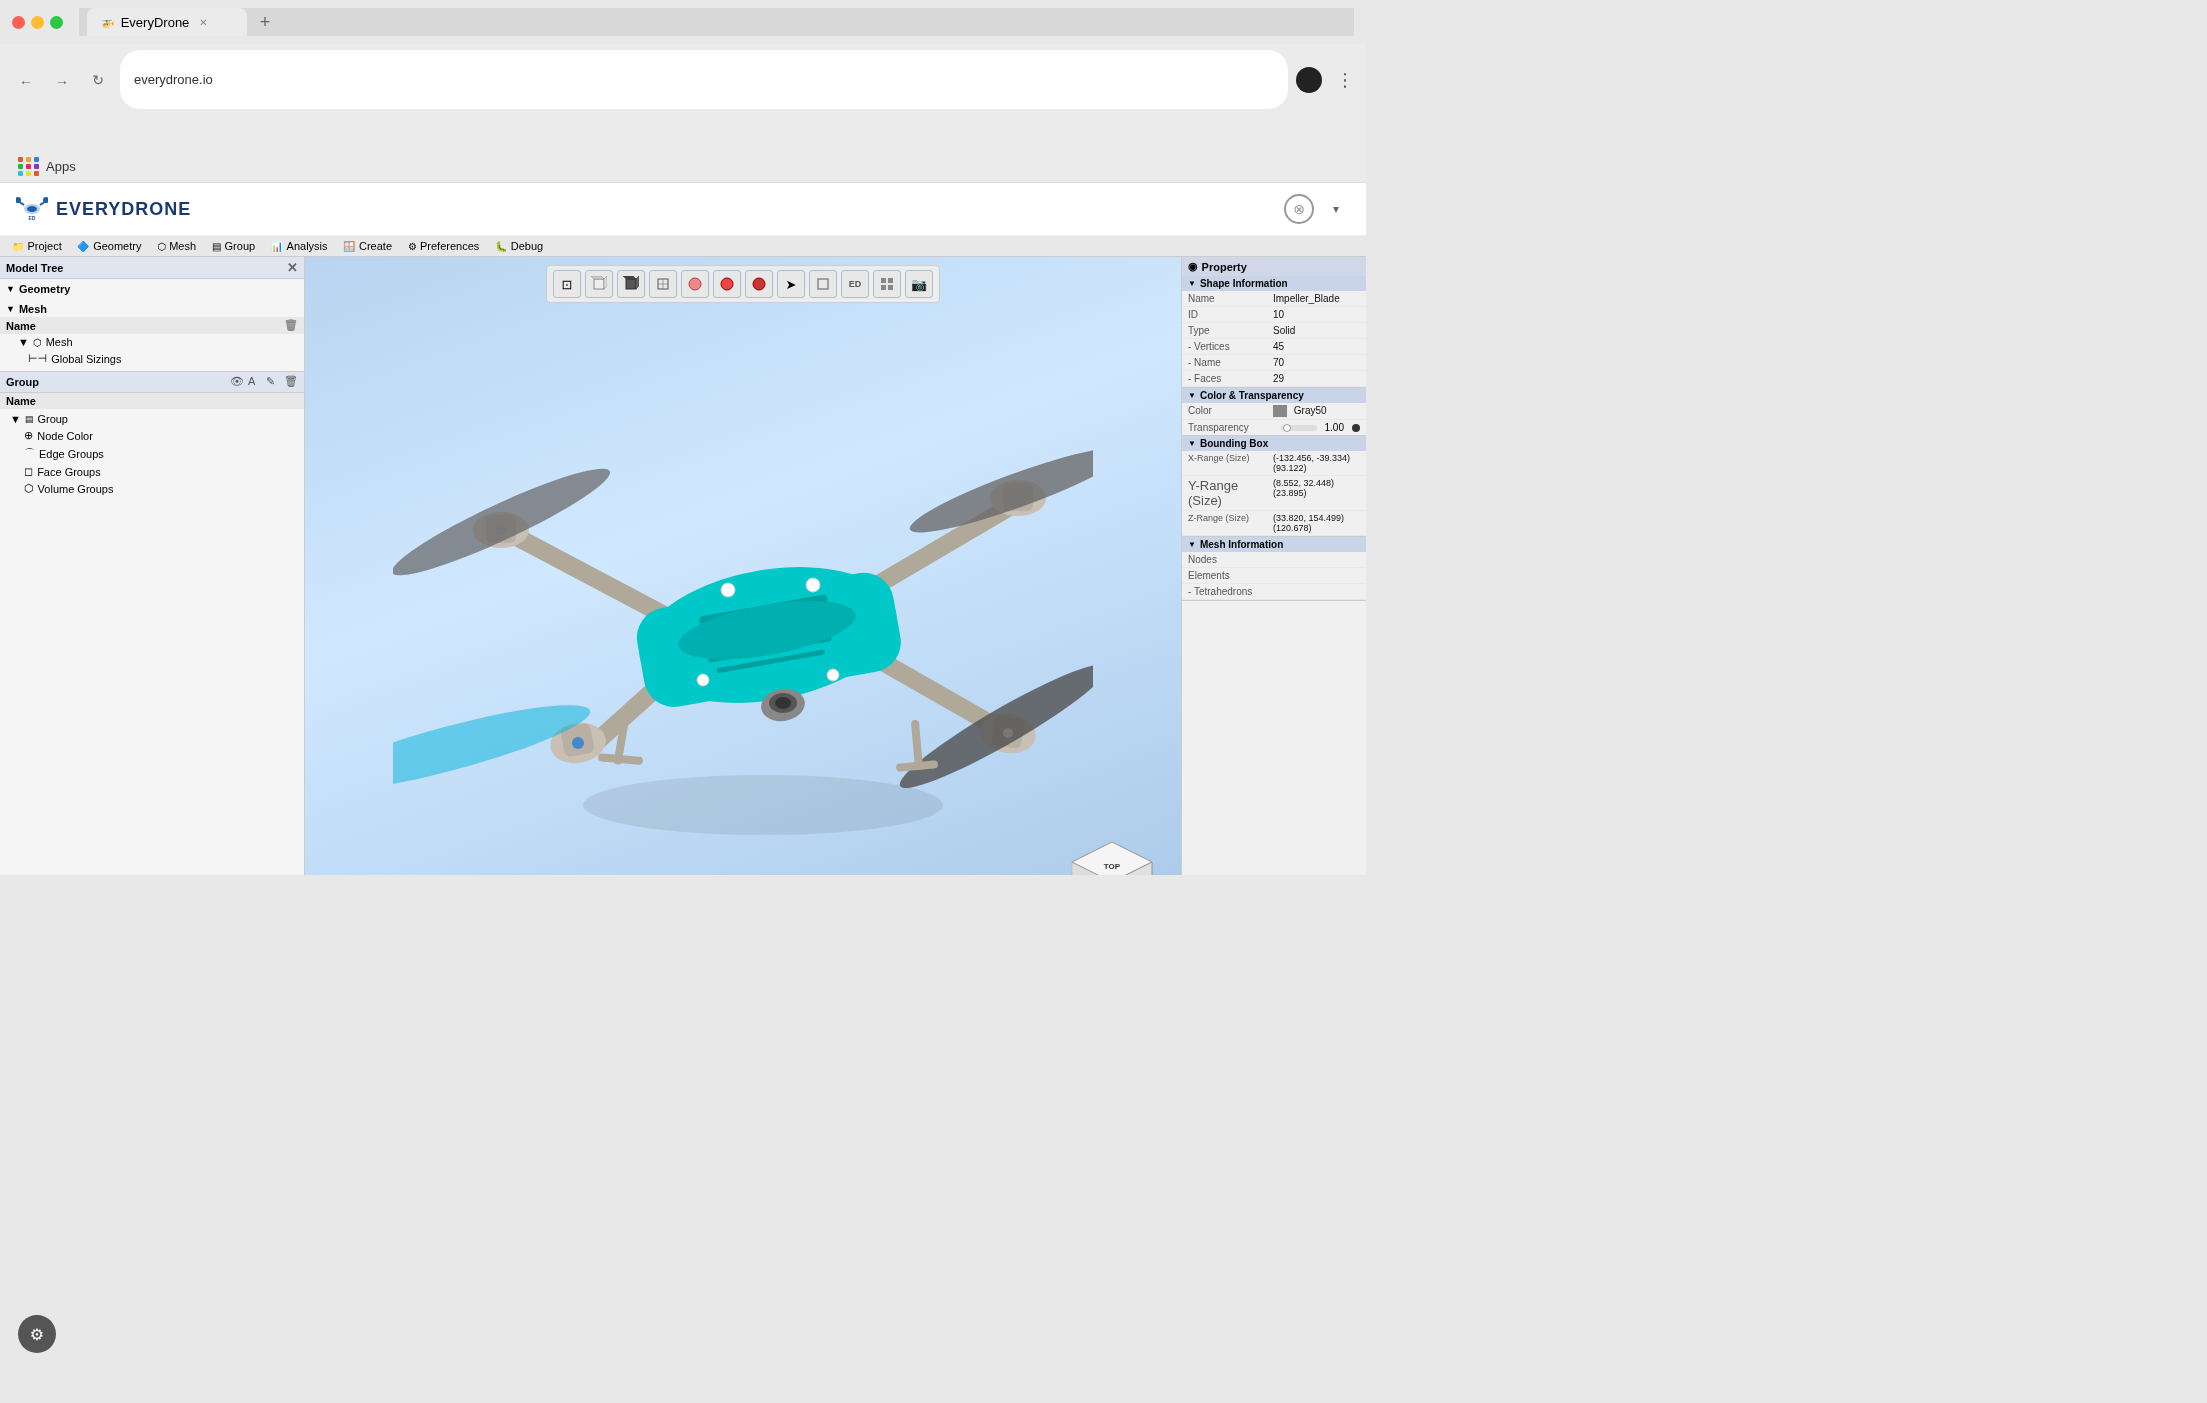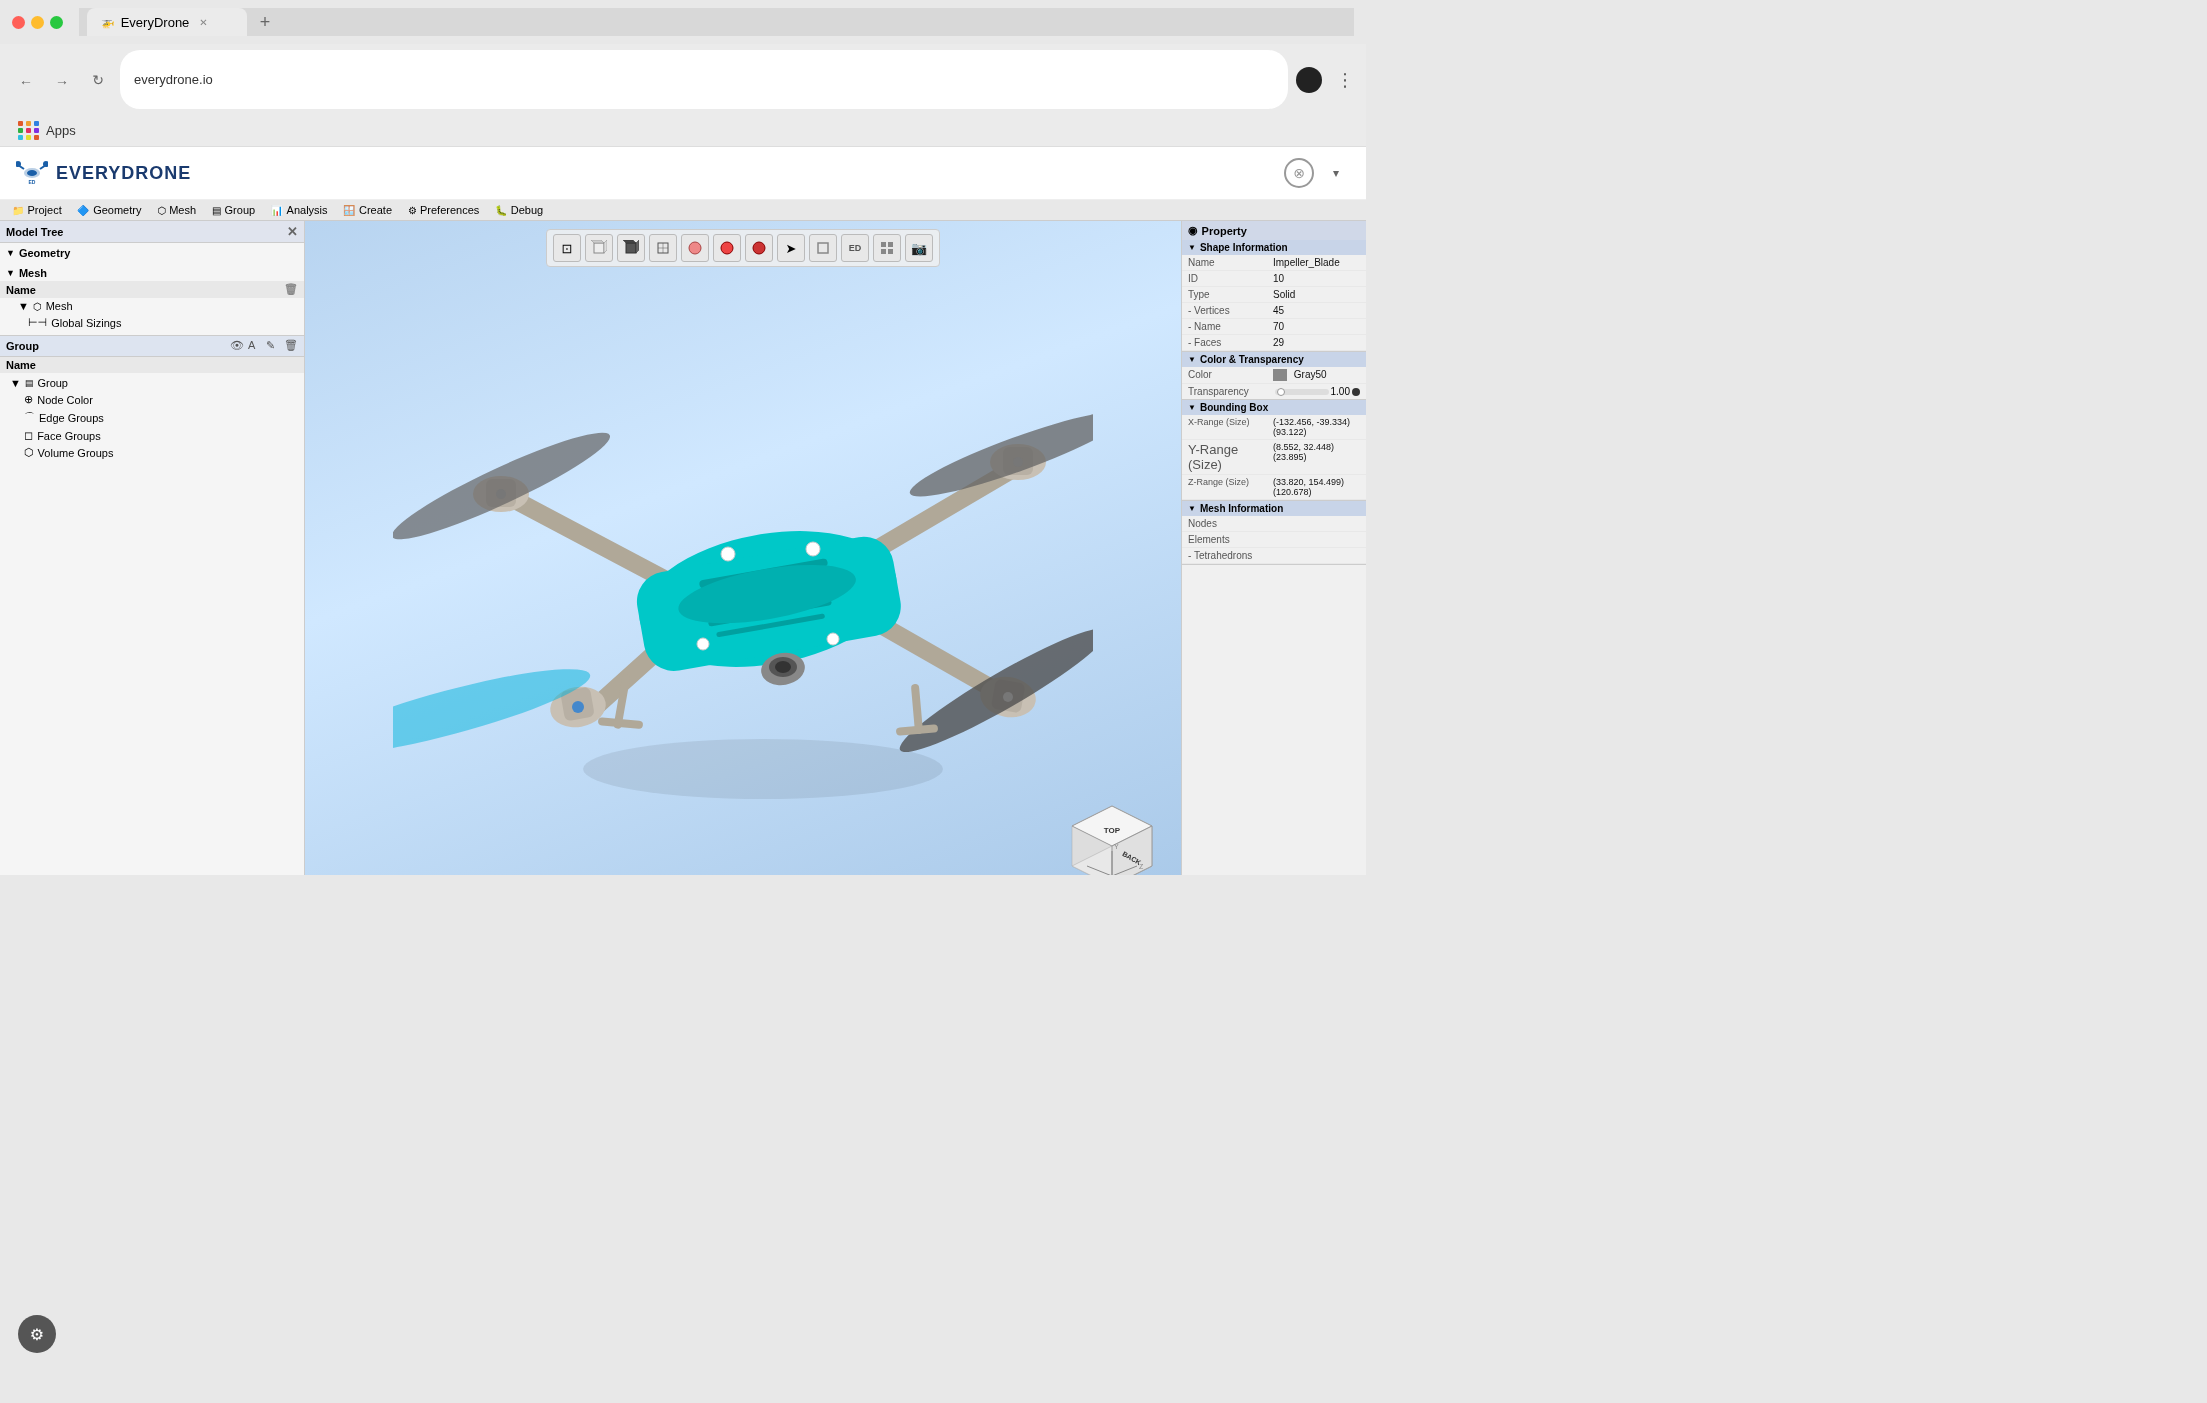--- a/index.html
+++ b/index.html
@@ -13,21 +13,21 @@
     .tab-bar { display: flex; align-items: center; background: #d8d8d8; padding: 0 8px; }
     .tab { display: flex; align-items: center; background: #ebebeb; padding: 6px 14px; border-radius: 8px 8px 0 0; font-size: 13px; gap: 6px; min-width: 160px; }
     .tab-close { width: 16px; height: 16px; border-radius: 50%; display: flex; align-items: center; justify-content: center; font-size: 10px; color: #888; cursor: pointer; }
     .tab-add { width: 28px; height: 28px; border-radius: 50%; display: flex; align-items: center; justify-content: center; font-size: 18px; color: #666; cursor: pointer; margin-left: 4px; }
     .address-bar { display: flex; align-items: center; padding: 6px 12px; gap: 8px; background: #ebebeb; }
     .nav-btn { width: 28px; height: 28px; border-radius: 50%; display: flex; align-items: center; justify-content: center; color: #666; cursor: pointer; font-size: 14px; }
     .url-bar { flex: 1; background: white; border-radius: 20px; padding: 22px 14px; font-size: 13px; color: #333; border: none; }
     .browser-avatar { width: 26px; height: 26px; border-radius: 50%; background: #222; }
     .menu-dots { font-size: 18px; color: #555; cursor: pointer; margin-left: 6px; }
     .bookmarks-bar { padding: 4px 12px; display: flex; align-items: center; gap: 6px; background: #ebebeb; border-bottom: 1px solid #ddd; }
-    .bookmark-item { display: flex; align-items: center; gap: 4px; font-size: 13px; color: #333; cursor: pointer; padding: 2px 6px; border-radius: 4px; }
+    .bookmark-item { display: flex; align-items: center; gap: 4px; font-size: 13px; color: #333; cursor: pointer; padding: 2px 6px; border-radius: 4px; margin-top: 36px; }
     .bookmark-grid { display: grid; grid-template-columns: repeat(3, 6px); gap: 2px; margin-right: 2px; }
     .bookmark-dot { width: 5px; height: 5px; background: #e05a2b; border-radius: 1px; }
 
     
     .app-content { background: white; width: 100%; height: calc(875px - 120px); }
 
     
     .everydrone-header { display: flex; align-items: center; justify-content: space-between; padding: 10px 16px; border-bottom: 1px solid #eee; background: white; }
     .everydrone-logo { display: flex; align-items: center; gap: 8px; }
     .logo-icon { width: 32px; height: 32px; }
@@ -73,21 +73,21 @@
     
     .right-panel { width: 185px; background: #f0f0f0; border-left: 1px solid #ccc; font-size: 10px; overflow-y: auto; }
     .prop-header { background: #d0d8e8; padding: 3px 6px; font-weight: 600; font-size: 11px; display: flex; align-items: center; gap: 4px; }
     .prop-section { border-bottom: 1px solid #ccc; }
     .prop-section-title { background: #c8d4e8; padding: 2px 6px; font-weight: 600; display: flex; align-items: center; gap: 4px; cursor: pointer; }
     .prop-section-title::before { content: '▼'; font-size: 8px; }
     .prop-row { display: flex; padding: 2px 6px; border-bottom: 1px solid #e8e8e8; }
     .prop-key { width: 85px; color: #555; flex-shrink: 0; }
     .prop-val { flex: 1; color: #111; }
     .color-swatch { width: 14px; height: 12px; background: #888; display: inline-block; margin-right: 4px; vertical-align: middle; }
-    .transparency-row { display: flex; align-items: center; padding: 2px 6px; gap: 2px; }
+    .transparency-row { display: flex; align-items: center; padding: 2px 6px; gap: 8px; }
     .transparency-slider { flex: 1; height: 6px; background: #ddd; border-radius: 3px; position: relative; }
     .transparency-thumb { width: 8px; height: 8px; background: white; border: 1px solid #999; border-radius: 50%; position: absolute; top: -1px; left: 2px; }
     .transparency-val { font-size: 10px; }
     .transparency-dot { width: 8px; height: 8px; background: #333; border-radius: 50%; }
 
     
     .workflow-bar { background: white; border-top: 1px solid #ccc; padding: 6px 0; }
     .workflow-title { font-size: 11px; font-weight: 600; padding: 2px 8px; margin-bottom: 4px; display: flex; align-items: center; gap: 4px; }
     .workflow-steps { display: flex; align-items: center; justify-content: center; gap: 0; padding: 4px 16px; }
     .workflow-btn { background: white; border: 1px solid #ccc; border-radius: 4px; padding: 6px 20px; font-size: 12px; font-weight: 500; cursor: pointer; white-space: nowrap; }

